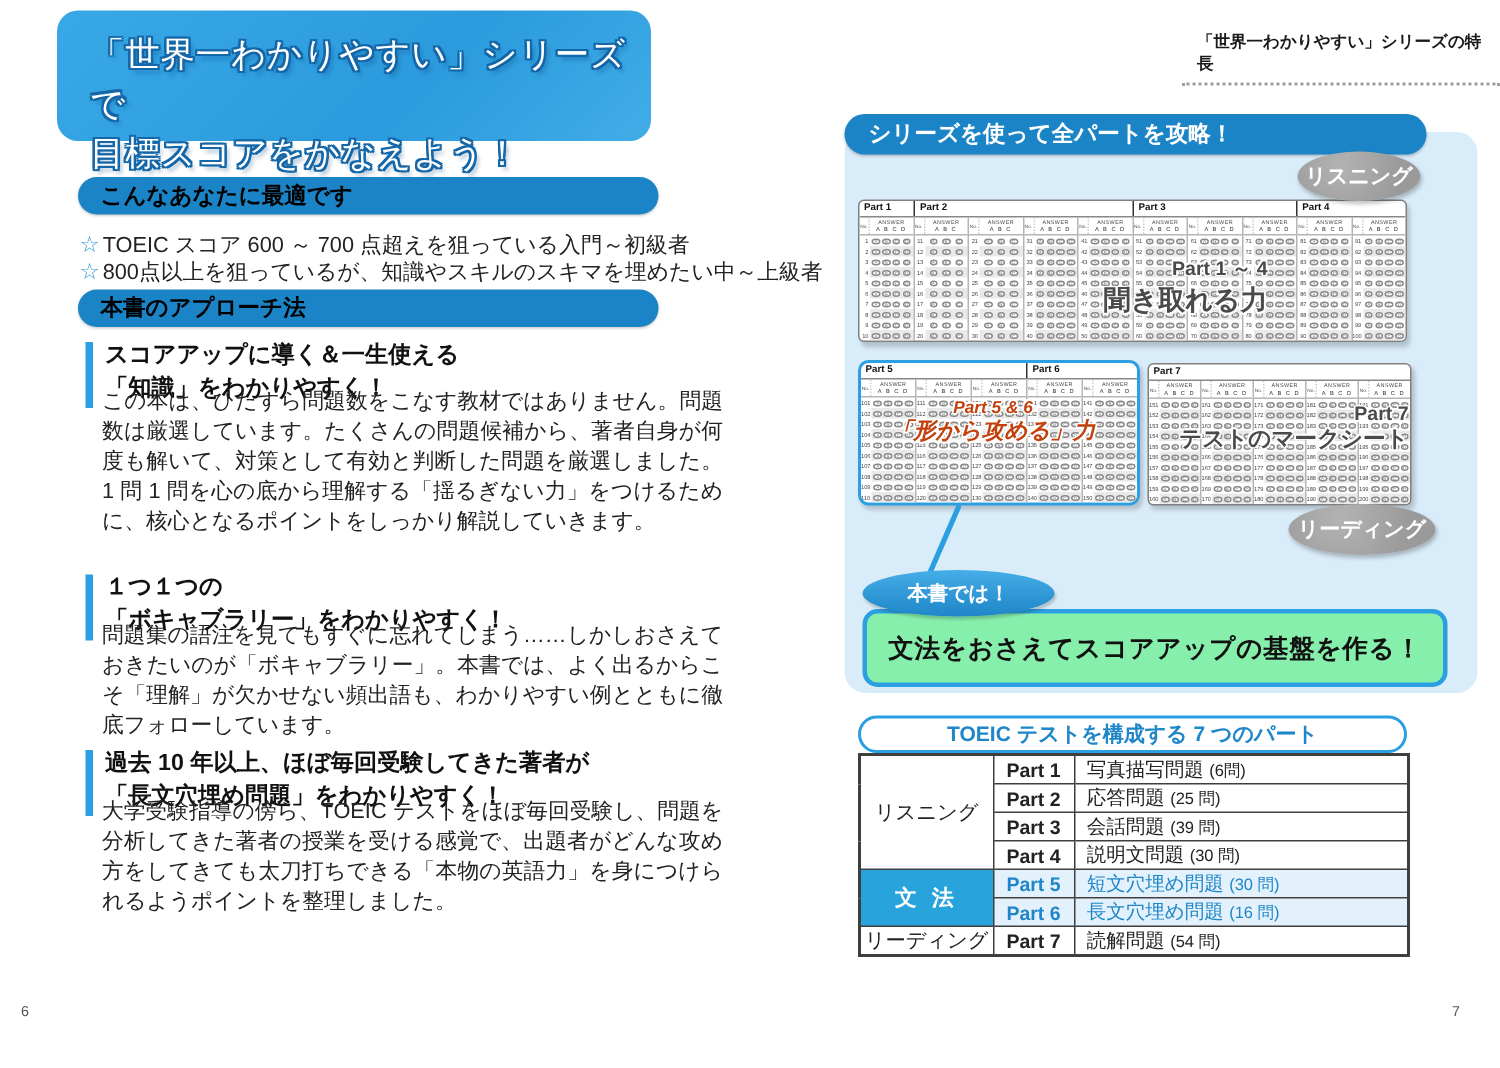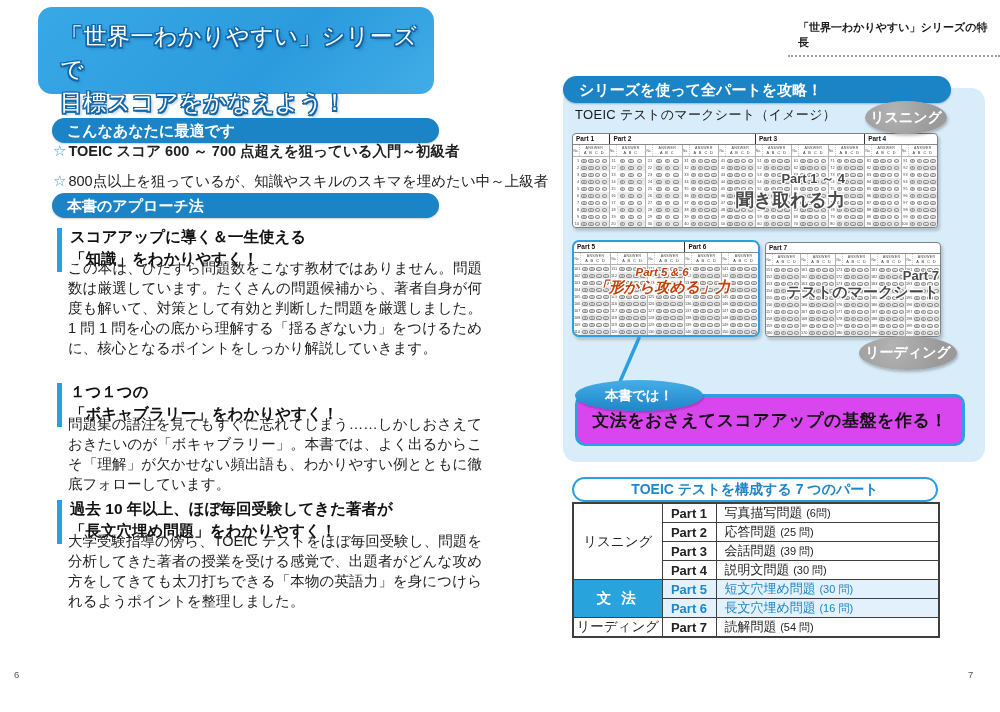--- a/index.html
+++ b/index.html
@@ -15,21 +15,21 @@
 
   
   .title-box{left:38px;top:7px;width:396px;height:87px;border-radius:14px;
     background:linear-gradient(135deg,#38a8e6 0%,#2b9bdd 60%,#41ade7 100%);
     padding:13px 0 0 22px;}
   .title-box .tl{font-size:23px;font-weight:normal;color:#fff;line-height:33px;letter-spacing:.5px;
     text-shadow:1.5px 0 0 #1467a8,-1.5px 0 0 #1467a8,0 1.5px 0 #1467a8,0 -1.5px 0 #1467a8,
                 1.5px 1.5px 0 #1467a8,-1.5px -1.5px 0 #1467a8,1.5px -1.5px 0 #1467a8,-1.5px 1.5px 0 #1467a8,
                 2.5px 3px 3px rgba(10,70,130,.45);}
   .pill{left:52px;width:387px;height:25px;border-radius:13px;background:var(--pill-blue);
-    color:#ffffff;font-weight:bold;font-size:15px;line-height:25px;padding-left:15px;
+    color:#000000;font-weight:bold;font-size:15px;line-height:25px;padding-left:15px;
     box-shadow:0 1px 2px rgba(0,0,0,.2);}
   .bullet{left:53px;width:430px;font-size:14.5px;color:var(--ink);white-space:nowrap;}
   .bullet .star{color:#3a9ad9;font-size:15px;margin-right:2px;}
   .ap-bar{left:57px;width:5px;background:var(--accent-blue);}
   .ap-title{left:70px;width:400px;font-size:15.5px;font-weight:bold;line-height:22px;color:#111;}
   .ap-body{left:68px;width:414px;font-size:14.5px;line-height:20px;text-align:justify;color:var(--ink);}
   .pagenum{bottom:32px;font-size:9.5px;color:#555;}
 
   
   .running-head{right:0;top:20px;width:212px;border-bottom:2px dotted #9e9e9e;
@@ -65,21 +65,21 @@
   .overlay{z-index:5;text-align:center;pointer-events:none;
     text-shadow:1px 0 0 #fff,-1px 0 0 #fff,0 1px 0 #fff,0 -1px 0 #fff,1px 1px 0 #fff,-1px -1px 0 #fff,1px -1px 0 #fff,-1px 1px 0 #fff;}
   .overlay .o1{font-weight:bold;}
   .overlay .o2{font-weight:bold;}
   .ov-gray{color:var(--overlay-gray);text-align:right;}
   .ov-blue{color:#c2410c;font-style:italic;}
   .callout-line{z-index:4;}
   .bubble{left:12px;top:292px;width:128px;height:31px;border-radius:50%;z-index:6;
     background:linear-gradient(#45ade7,#1f86c8);display:flex;align-items:center;justify-content:center;
     color:#fff;font-weight:bold;font-size:13.5px;box-shadow:1px 2px 2px rgba(0,0,0,.2);}
-  .statement{left:12px;top:306px;width:390px;height:52px;background:#d946ef;border:3px solid var(--accent-blue);
+  .statement{left:12px;top:318px;width:390px;height:52px;background:#86efac;border:3px solid var(--accent-blue);
     border-radius:10px;display:flex;align-items:center;justify-content:center;z-index:5;
     font-size:17px;font-weight:bold;color:#111;letter-spacing:.5px;}
   .tbl-pill{left:572px;top:477px;width:366px;height:25px;border:2px solid var(--accent-blue);border-radius:14px;
     background:#fff;color:#1f86c8;font-weight:bold;font-size:14px;line-height:21px;text-align:center;}
   .parts-table{left:572px;top:502px;border-collapse:collapse;background:#fff;
     border:2px solid #3f3f3f;}
   .parts-table td{border:1.5px solid #3f3f3f;height:17.5px;padding:0;}
   .parts-table td.cat{width:89px;text-align:center;font-size:13.5px;color:#222;}
   .parts-table td.cat-hl{background:var(--table-head-blue);color:#fff;font-weight:bold;font-size:14.5px;letter-spacing:3px;}
   .parts-table td.part{width:54px;text-align:center;font-weight:bold;font-size:13px;color:#222;}
@@ -92,21 +92,21 @@
 
 <div class="spread">
 
   <div class="abs title-box">
     <div class="tl">「世界一わかりやすい」シリーズで</div>
     <div class="tl">目標スコアをかなえよう！</div>
   </div>
 
   <div class="abs pill" style="top:118px;">こんなあなたに最適です</div>
 
-  <div class="abs bullet" style="top:142px;font-weight:bold;">
+  <div class="abs bullet" style="top:154px;">
     <span class="star">☆</span><span>TOEIC スコア 600 ～ 700 点超えを狙っている入門～初級者</span>
   </div>
   <div class="abs bullet" style="top:172px;">
     <span class="star">☆</span><span>800点以上を狙っているが、知識やスキルのスキマを埋めたい中～上級者</span>
   </div>
 
   <div class="abs pill" style="top:193px;">本書のアプローチ法</div>
 
   <div class="abs ap-bar" style="top:228px;height:44px;"></div>
   <div class="abs ap-title" style="top:226px;">
@@ -129,21 +129,20 @@
   </div>
   <div class="abs ap-body" style="top:531px;">大学受験指導の傍ら、TOEIC テストをほぼ毎回受験し、問題を分析してきた著者の授業を受ける感覚で、出題者がどんな攻め方をしてきても太刀打ちできる「本物の英語力」を身につけられるようポイントを整理しました。</div>
 
   <div class="abs pagenum" style="left:14px;">6</div>
 
   <div class="abs running-head">「世界一わかりやすい」シリーズの特長</div>
 
   <div class="abs panel-pill">シリーズを使って全パートを攻略！</div>
 
   <div class="abs panel">
-    <div class="abs ms-title">TOEIC テストのマークシート（イメージ）</div>
 
     <div class="abs badge" style="right:38px;top:13px;width:82px;height:33px;">リスニング</div>
 
     <div class="abs ms-box" style="left:9px;top:45px;width:366px;" id="ms-top">
         <div class="ms-labels">
           <div class="ms-label" style="width: 10%;">Part 1</div>
           <div class="ms-label" style="width: 40%;">Part 2</div>
           <div class="ms-label" style="width: 30%;">Part 3</div>
           <div class="ms-label" style="width: 20%;">Part 4</div>
         </div>

